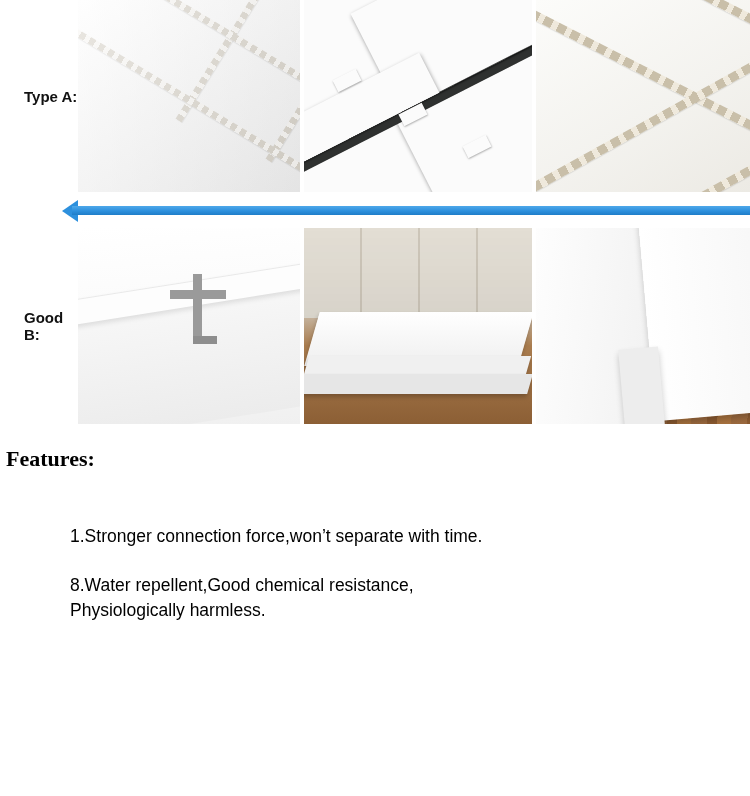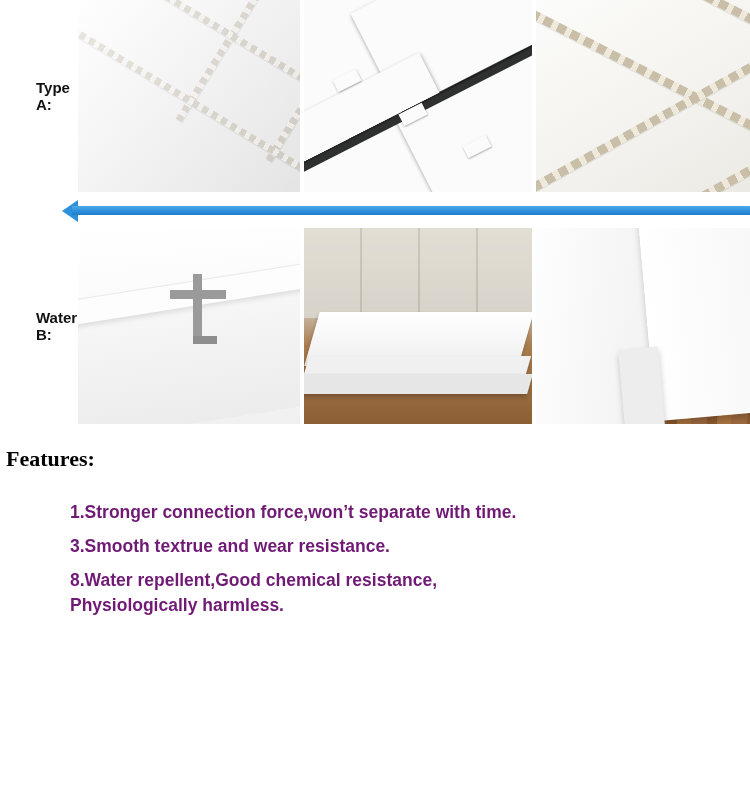--- a/index.html
+++ b/index.html
@@ -23,21 +23,21 @@
     display: flex;
     align-items: center;
   }
   #row-a { top: 0; height: 192px; }
   #row-b { top: 228px; height: 196px; }
 
   .row-label {
     width: 78px;
     flex: 0 0 78px;
     text-align: left;
-    padding-left: 36px;
+    padding-left: 24px;
     box-sizing: border-box;
     font-size: 15px;
     font-weight: bold;
     color: #111;
     font-family: "Liberation Sans", sans-serif;
   }
 
   .img-strip {
     flex: 1 1 auto;
     display: flex;
@@ -190,26 +190,27 @@
   }
   #features-list {
     position: absolute;
     left: 70px; top: 500px;
     width: 670px;
     margin: 0; padding: 0;
     list-style: none;
   }
   #features-list li {
     font-size: 17.5px;
-    font-weight: bold;
-    color: #701a75;
+    font-weight: normal;
+    color: #000000;
     line-height: 1.43;
     margin-bottom: 9px;
     font-family: "Liberation Sans", sans-serif;
     white-space: pre-line;
+    margin-top: 24px;
   }
 </style>
 </head>
 <body>
 
 <div class="row" id="row-a">
   <div class="row-label">Type A:</div>
   <div class="img-strip">
 
     <div class="photo p1 a1">
@@ -240,21 +241,21 @@
 
   </div>
 </div>
 
 <div id="divider">
   <div class="tip"></div>
   <div class="bar"></div>
 </div>
 
 <div class="row" id="row-b">
-  <div class="row-label">Water B:</div>
+  <div class="row-label">Good B:</div>
   <div class="img-strip">
 
     <div class="photo p1 b1">
       <div class="board2"></div>
       <div class="board"></div>
       <div class="clip-h"></div>
       <div class="clip-v"></div>
       <div class="clip-foot"></div>
     </div>
 
@@ -271,16 +272,15 @@
       <div class="slab sl2"></div>
       <div class="slab sl3"></div>
     </div>
 
   </div>
 </div>
 
 <div id="features-title">Features:</div>
 <ul id="features-list">
   <li>1.Stronger connection force,won’t separate with time.</li>
-  <li>3.Smooth textrue and wear resistance.</li>
   <li>8.Water repellent,Good chemical resistance,
   Physiologically harmless.</li>
 </ul>
 
 </body></html>

